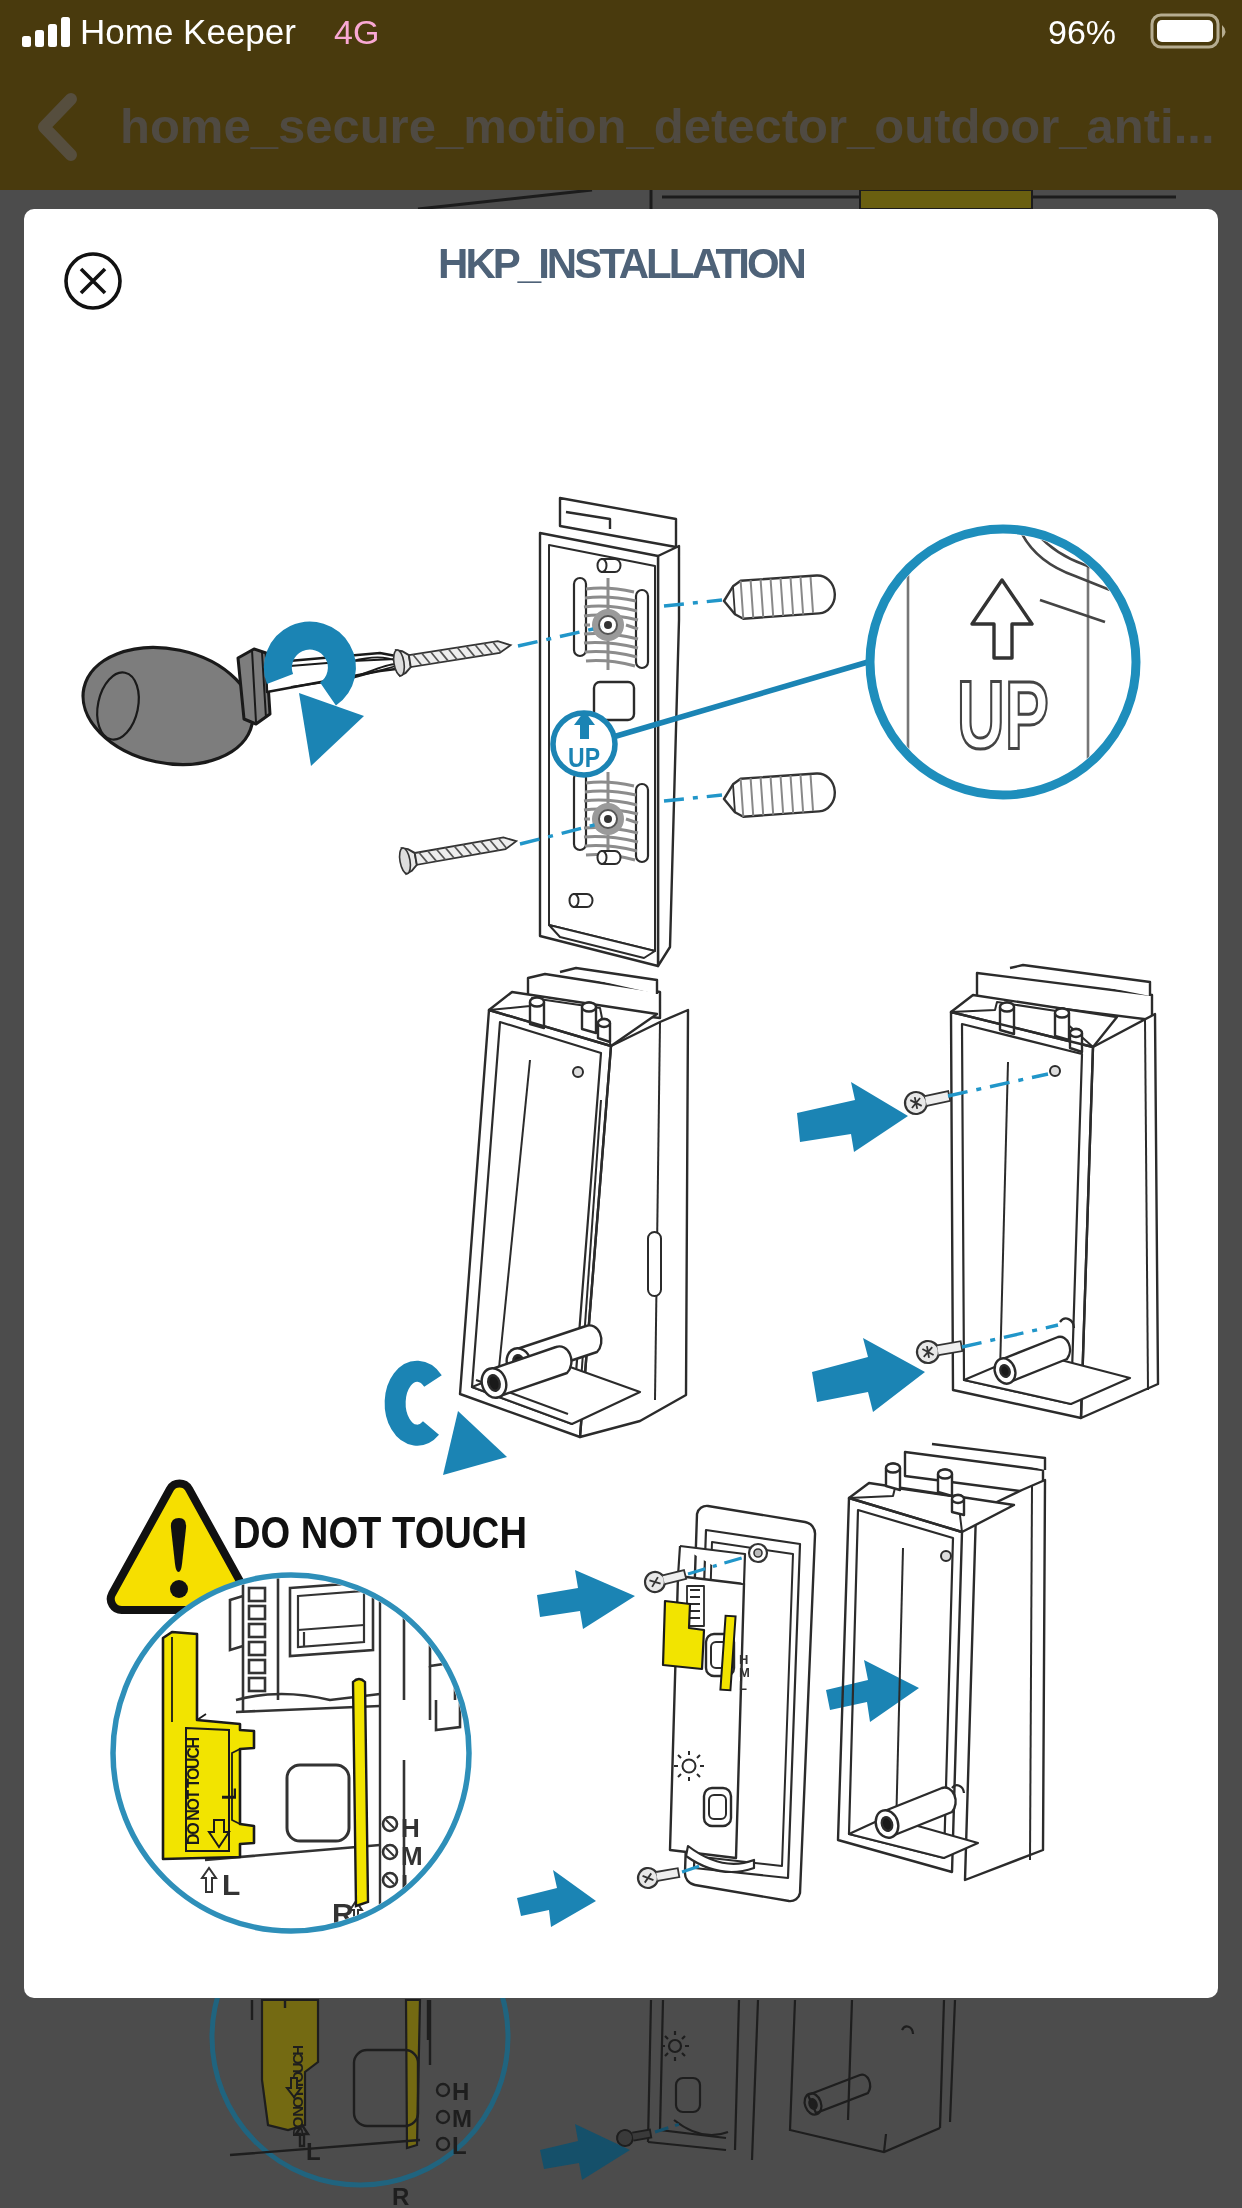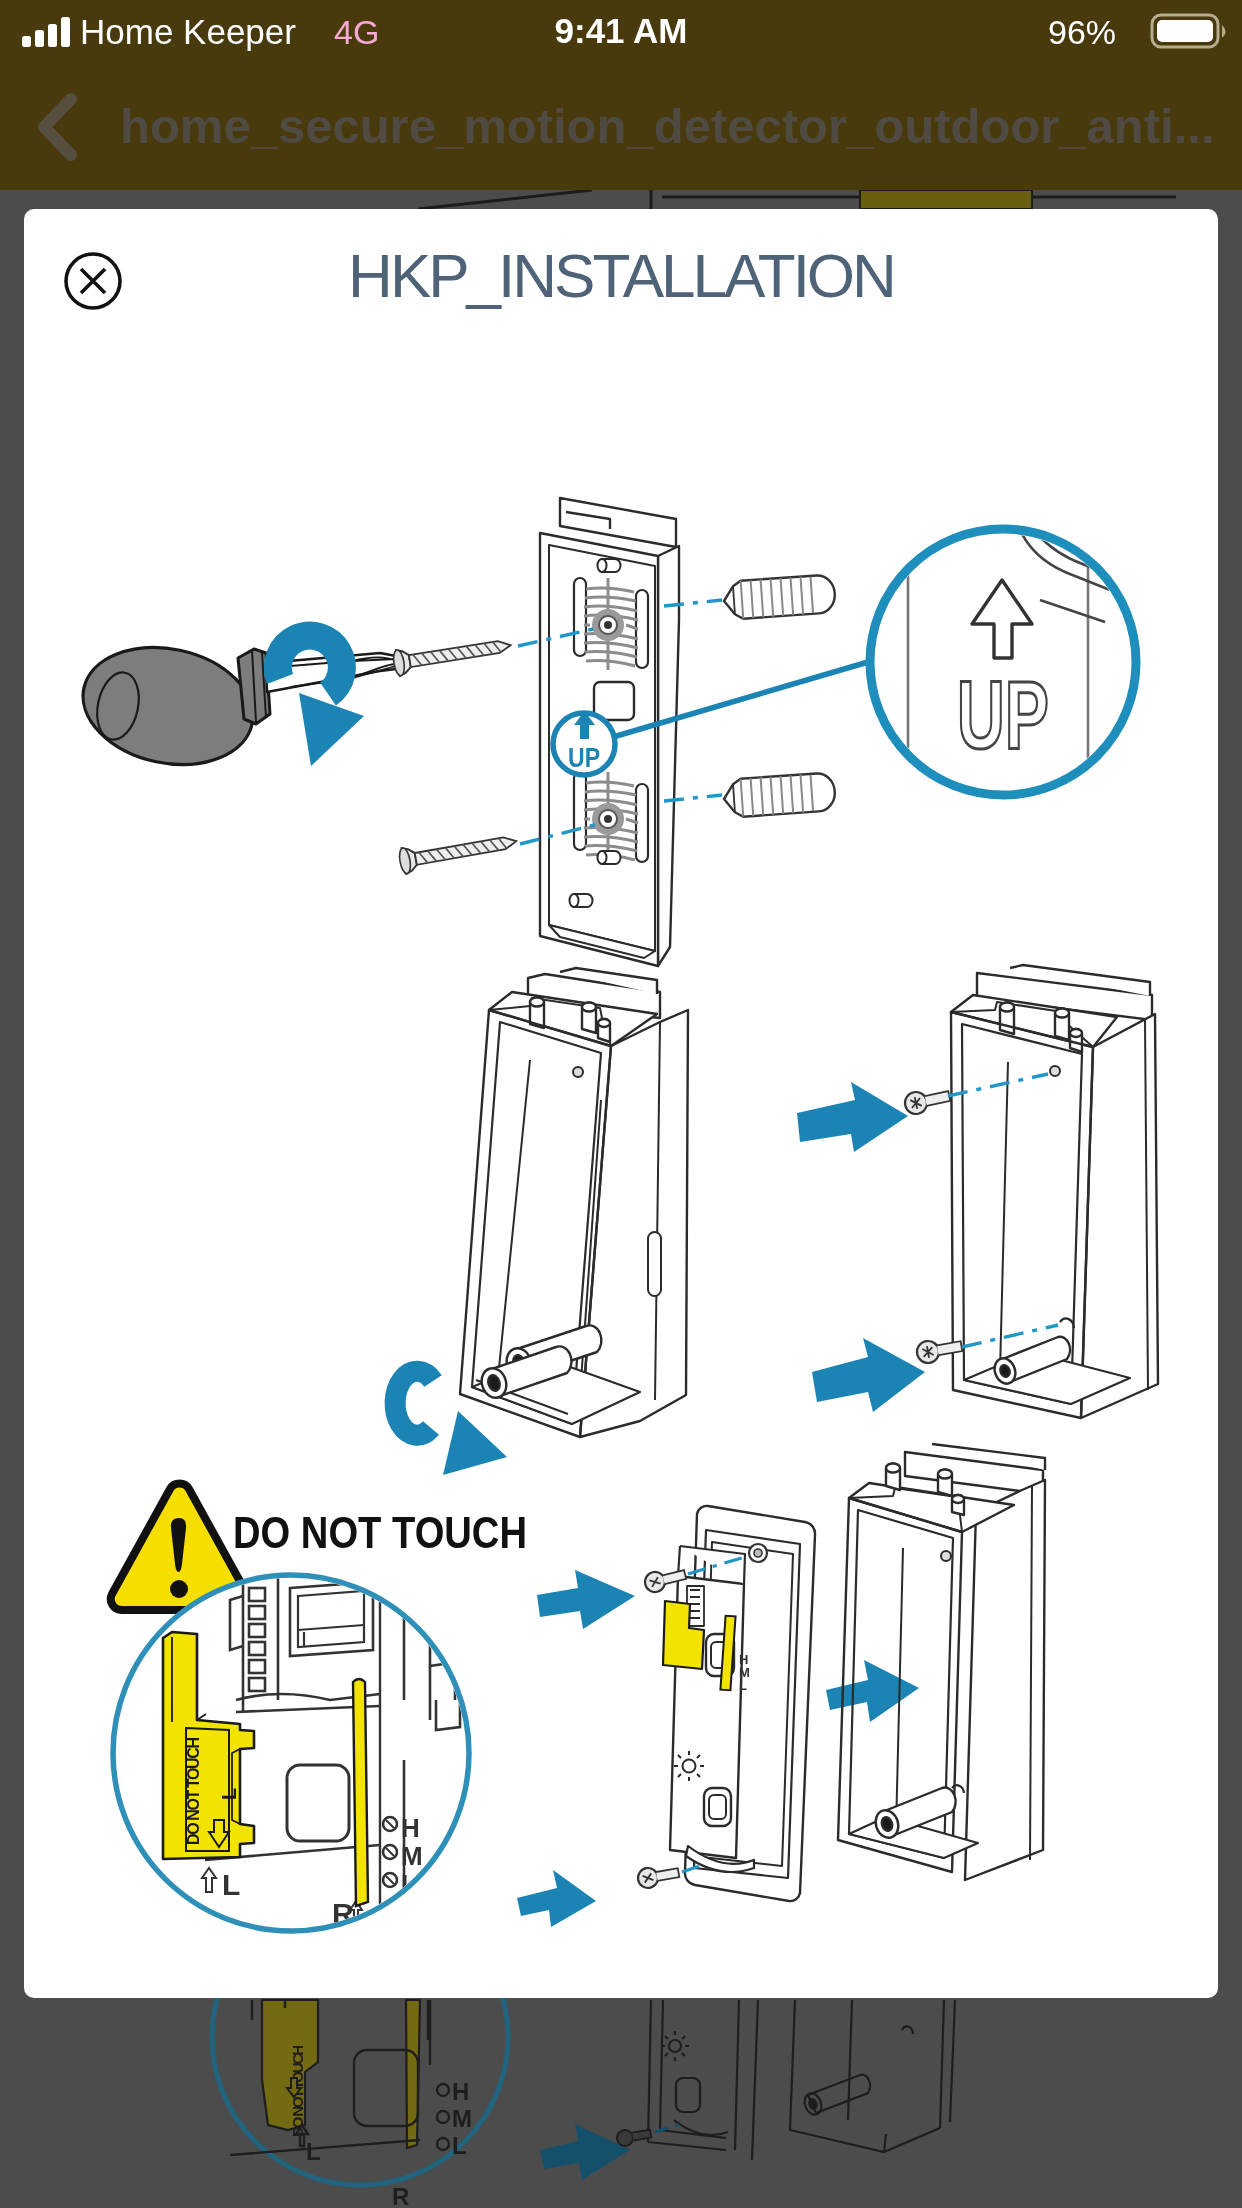--- a/index.html
+++ b/index.html
@@ -4,21 +4,21 @@
 <style>
   html,body{margin:0;padding:0;}
   body{width:1242px;height:2208px;background:#4c4c4c;font-family:"Liberation Sans",sans-serif;position:relative;overflow:hidden;}
   .topbar{position:absolute;left:0;top:0;width:1242px;height:190px;background:#493a0d;z-index:5;padding-left:40px;}
   .carrier{position:absolute;left:80px;top:12px;font-size:35px;color:#fff;}
   .fourg{position:absolute;left:334px;top:13px;font-size:34px;color:#f9a8d4;}
   .clock{position:absolute;left:0;top:11px;width:1242px;text-align:center;font-size:35px;font-weight:bold;color:#fff;}
   .pct{position:absolute;left:1048px;top:13px;font-size:34px;color:#fff;}
   .navtitle{position:absolute;left:120px;top:98px;width:1100px;font-size:49px;font-weight:bold;color:#4f4a42;white-space:nowrap;overflow:hidden;}
   .modal{position:absolute;left:24px;top:209px;width:1194px;height:1789px;background:#ffffff;border-radius:10px;z-index:10;}
-  .mtitle{position:absolute;left:0;top:240px;width:1242px;text-align:center;font-size:62px;letter-spacing:-3px;color:#4e6278;z-index:20;}
+  .mtitle{position:absolute;left:0;top:240px;width:1242px;text-align:center;font-size:42px;letter-spacing:-3px;color:#4e6278;z-index:20;font-weight:bold;}
   svg.art{position:absolute;left:0;top:0;z-index:15;}
   svg.dim{position:absolute;left:0;top:0;z-index:2;}
 </style>
 </head>
 <body>
 
 <svg class="dim" width="1242" height="2208" viewBox="0 0 1242 2208" fill="none">
 
   <g stroke="#1c1c1c" stroke-width="3">
     <path d="M418,209 L592,190"></path>
@@ -80,21 +80,20 @@
       <circle cx="0" cy="0" r="8" fill="#3a3a3a" stroke="#1e1e1e" stroke-width="2"></circle>
       <path d="M8,-4 h18 v8 h-18" fill="#3a3a3a" stroke="#1e1e1e" stroke-width="1.8"></path>
     </g>
     <path d="M655,2132 L680,2124" stroke="#15506a" stroke-width="3" stroke-dasharray="14 7 4 7"></path>
   </g>
 </svg>
 
 <div class="topbar">
   <div class="carrier">Home Keeper</div>
   <div class="fourg">4G</div>
-  <div class="clock">9:41 AM</div>
   <div class="pct">96%</div>
   <svg width="1242" height="190" viewBox="0 0 1242 190" style="position:absolute;left:0;top:0">
     <g fill="#ffffff">
       <rect x="22" y="36" width="9" height="11" rx="2.5"></rect>
       <rect x="35" y="30" width="9" height="17" rx="2.5"></rect>
       <rect x="48" y="24" width="9" height="23" rx="2.5"></rect>
       <rect x="61" y="17" width="9" height="30" rx="2.5"></rect>
     </g>
     <rect x="1152" y="15" width="66" height="32" rx="9" fill="none" stroke="#b5ac90" stroke-width="3"></rect>
     <rect x="1157" y="20" width="56" height="22" rx="5" fill="#ffffff"></rect>

